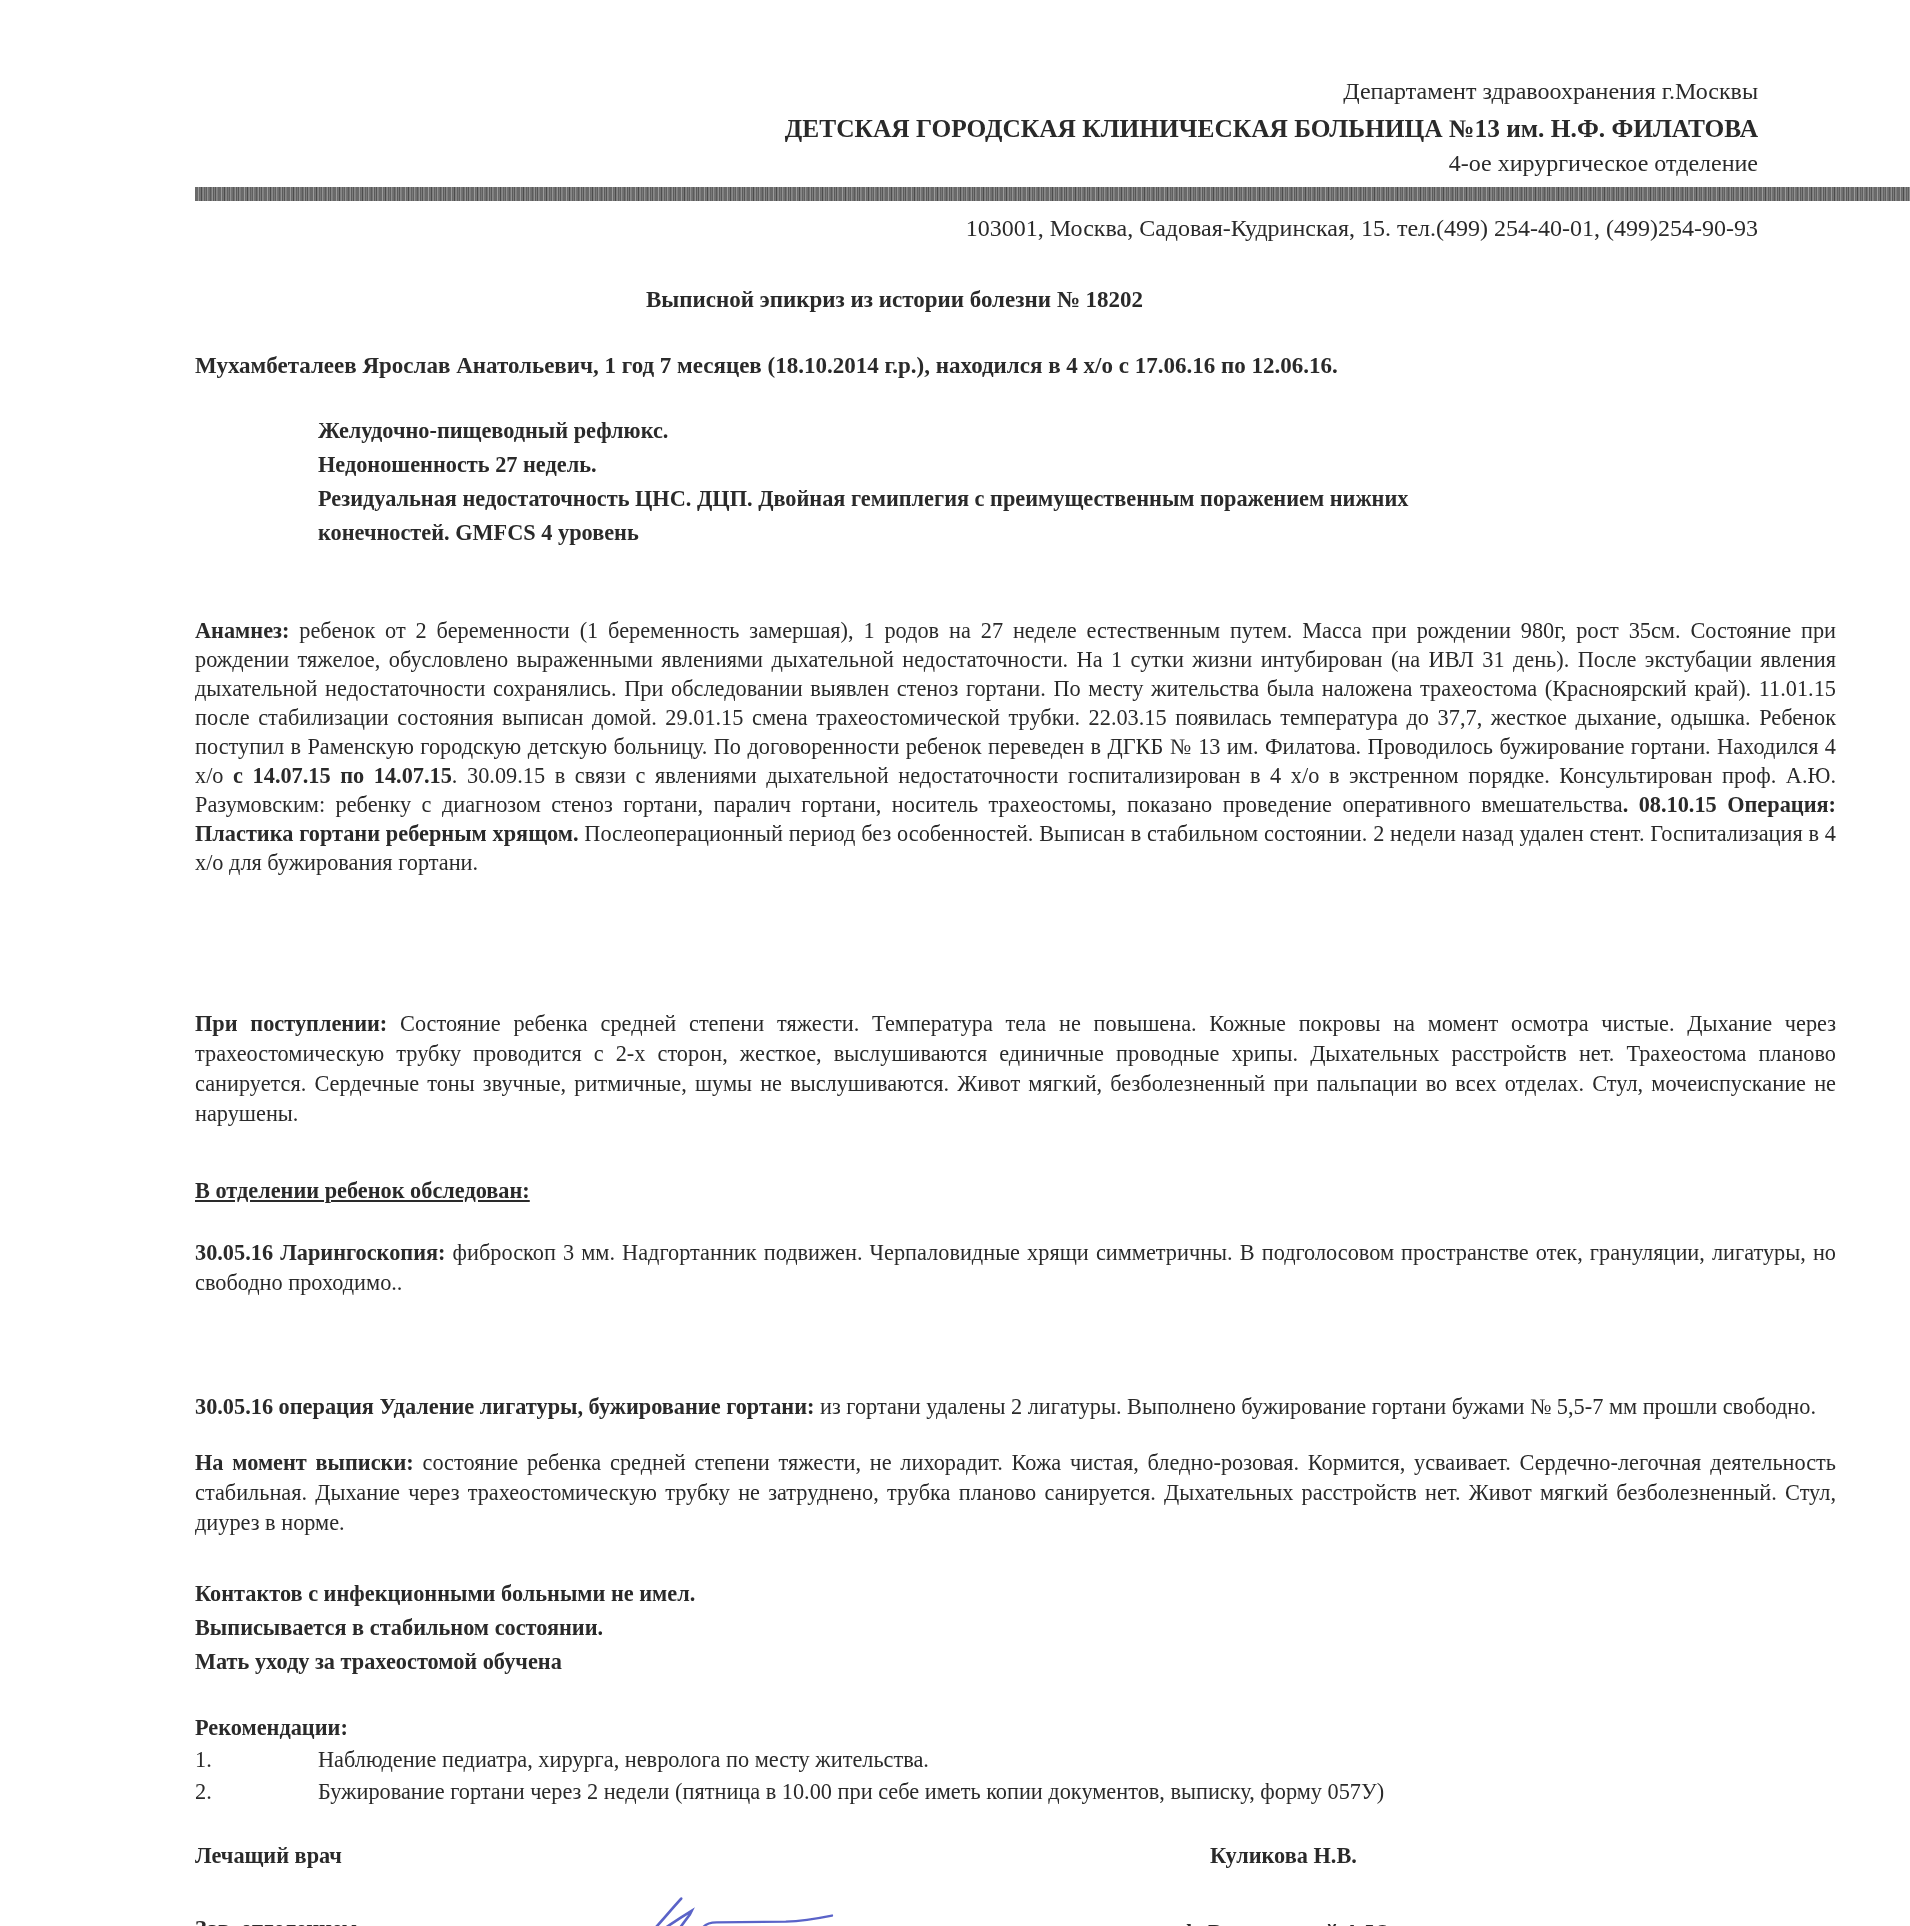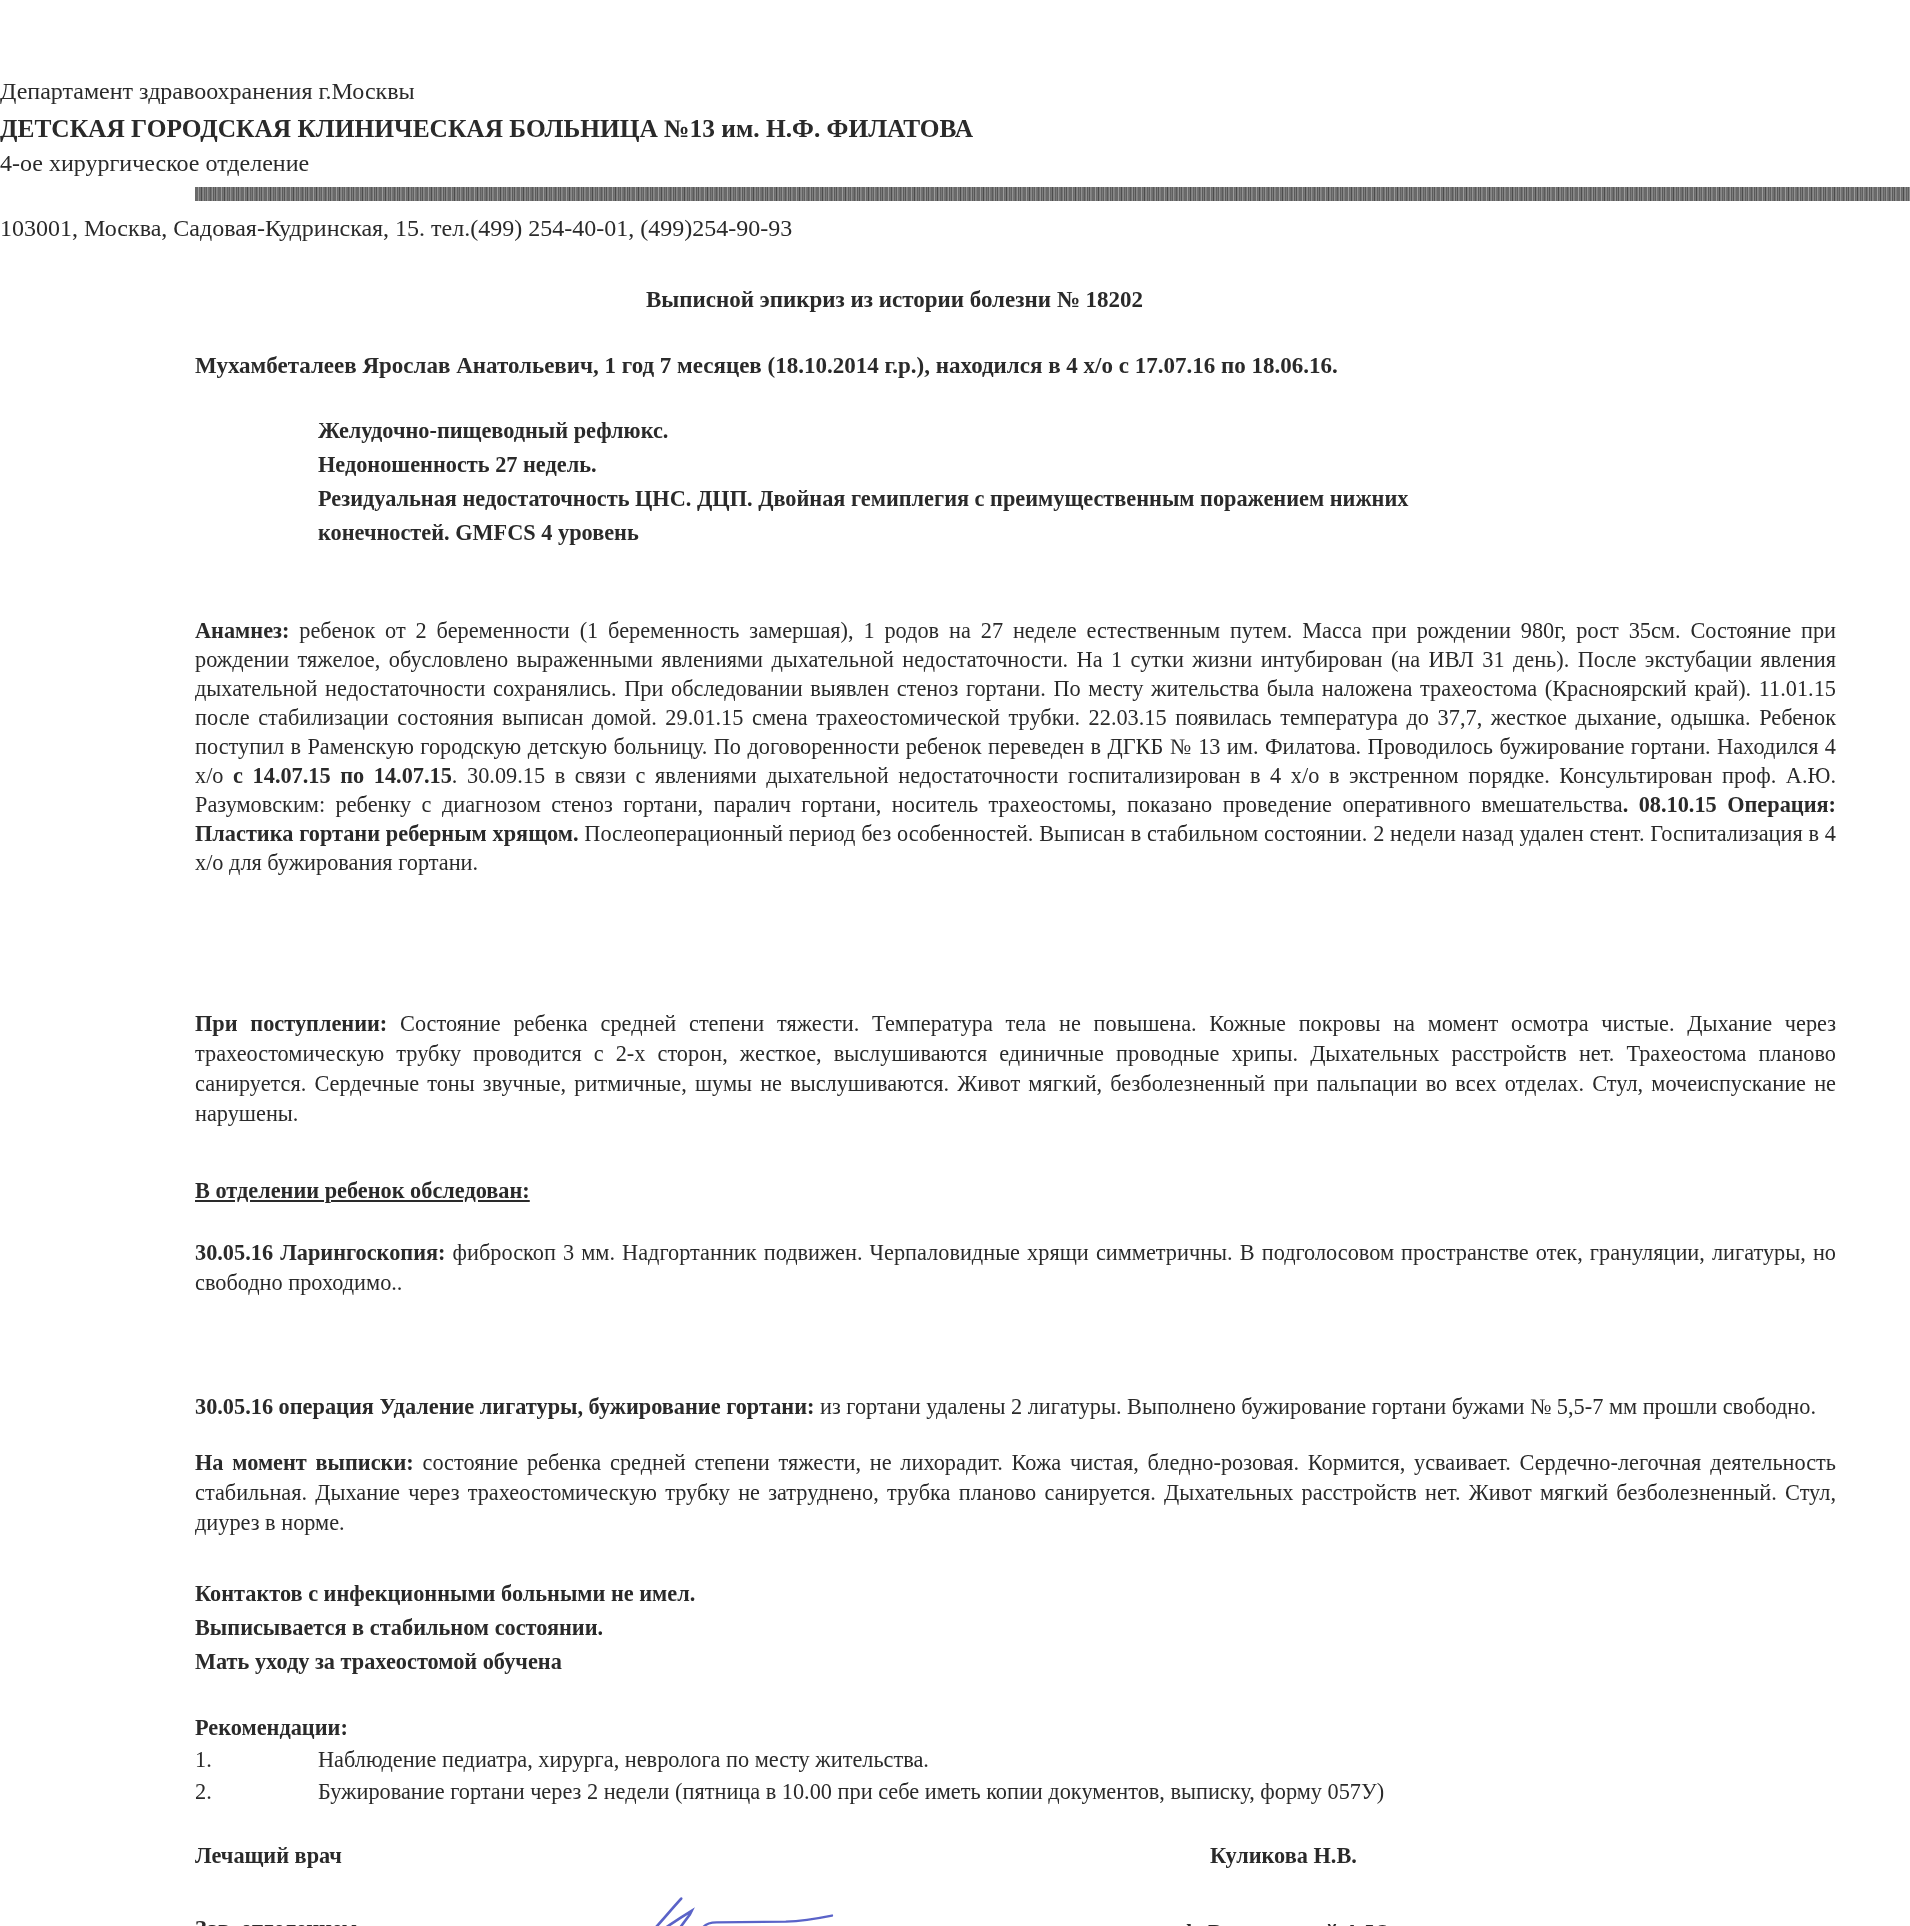--- a/index.html
+++ b/index.html
@@ -1,19 +1,19 @@
 <!DOCTYPE html>
 <html style="font-size:6.2px"><head>
 <meta charset="utf-8">
 <style>
   html, body { margin: 0; padding: 0; background: #ffffff; }
   body { width: 1911px; height: 2702px; position: relative; overflow: hidden;
          font-family: "Liberation Serif", "DejaVu Serif", serif; color: #2a2a2a; }
   .page { position: absolute; left: 0; top: 0; width: 1911px; height: 2702px; }
-  .hdr { position: absolute; left: 0; width: 1758px; text-align: left; font-size: 24px; line-height: 1; }
+  .hdr { position: absolute; left: 0; width: 1758px; text-align: right; font-size: 24px; line-height: 1; }
   .hdr.dept { top: 79px; }
   .hdr.hosp { top: 116px; font-weight: bold; font-size: 25.4px; }
   .hdr.sub  { top: 151px; }
   .scanbar { position: absolute; left: 195px; top: 187px; width: 1716px; height: 14px;
              background: repeating-linear-gradient(90deg, #3a3a3a 0px, #6a6a6a 1.2px, #2c2c2c 1.9px, #8a8a8a 3.5px, #4a4a4a 4.6px);
              opacity: 0.85; }
   .hdr.addr { top: 216px; }
   .title { position: absolute; left: 0; width: 1789px; top: 287px; text-align: center;
            font-weight: bold; font-size: 23px; }
   .block { position: absolute; left: 195px; width: 1641px; font-size: 22.3px; line-height: 28.5px; text-align: justify; }
@@ -44,21 +44,21 @@
 <div class="page">
 
   <div class="hdr dept">Департамент здравоохранения г.Москвы</div>
   <div class="hdr hosp">ДЕТСКАЯ ГОРОДСКАЯ КЛИНИЧЕСКАЯ БОЛЬНИЦА №13 им. Н.Ф. ФИЛАТОВА</div>
   <div class="hdr sub">4-ое хирургическое отделение</div>
   <div class="scanbar"></div>
   <div class="hdr addr">103001, Москва, Садовая-Кудринская, 15. тел.(499) 254-40-01, (499)254-90-93</div>
 
   <div class="title">Выписной эпикриз из истории болезни № 18202</div>
 
-  <div class="block patient">Мухамбеталеев Ярослав Анатольевич, 1 год 7 месяцев (18.10.2014 г.р.), находился в 4 х/о с 17.07.16 по 18.06.16.</div>
+  <div class="block patient">Мухамбеталеев Ярослав Анатольевич, 1 год 7 месяцев (18.10.2014 г.р.), находился в 4 х/о с 17.06.16 по 12.06.16.</div>
 
   <div class="block diag">
     <span class="ind">Желудочно-пищеводный рефлюкс.</span>
     <span class="ind">Недоношенность 27 недель.</span>
     <span class="ind">Резидуальная недостаточность ЦНС. ДЦП. Двойная гемиплегия с преимущественным поражением нижних</span>
     <span class="ind">конечностей. GMFCS 4 уровень</span>
   </div>
 
   <div class="block anam">
     <span class="b">Анамнез:</span>

